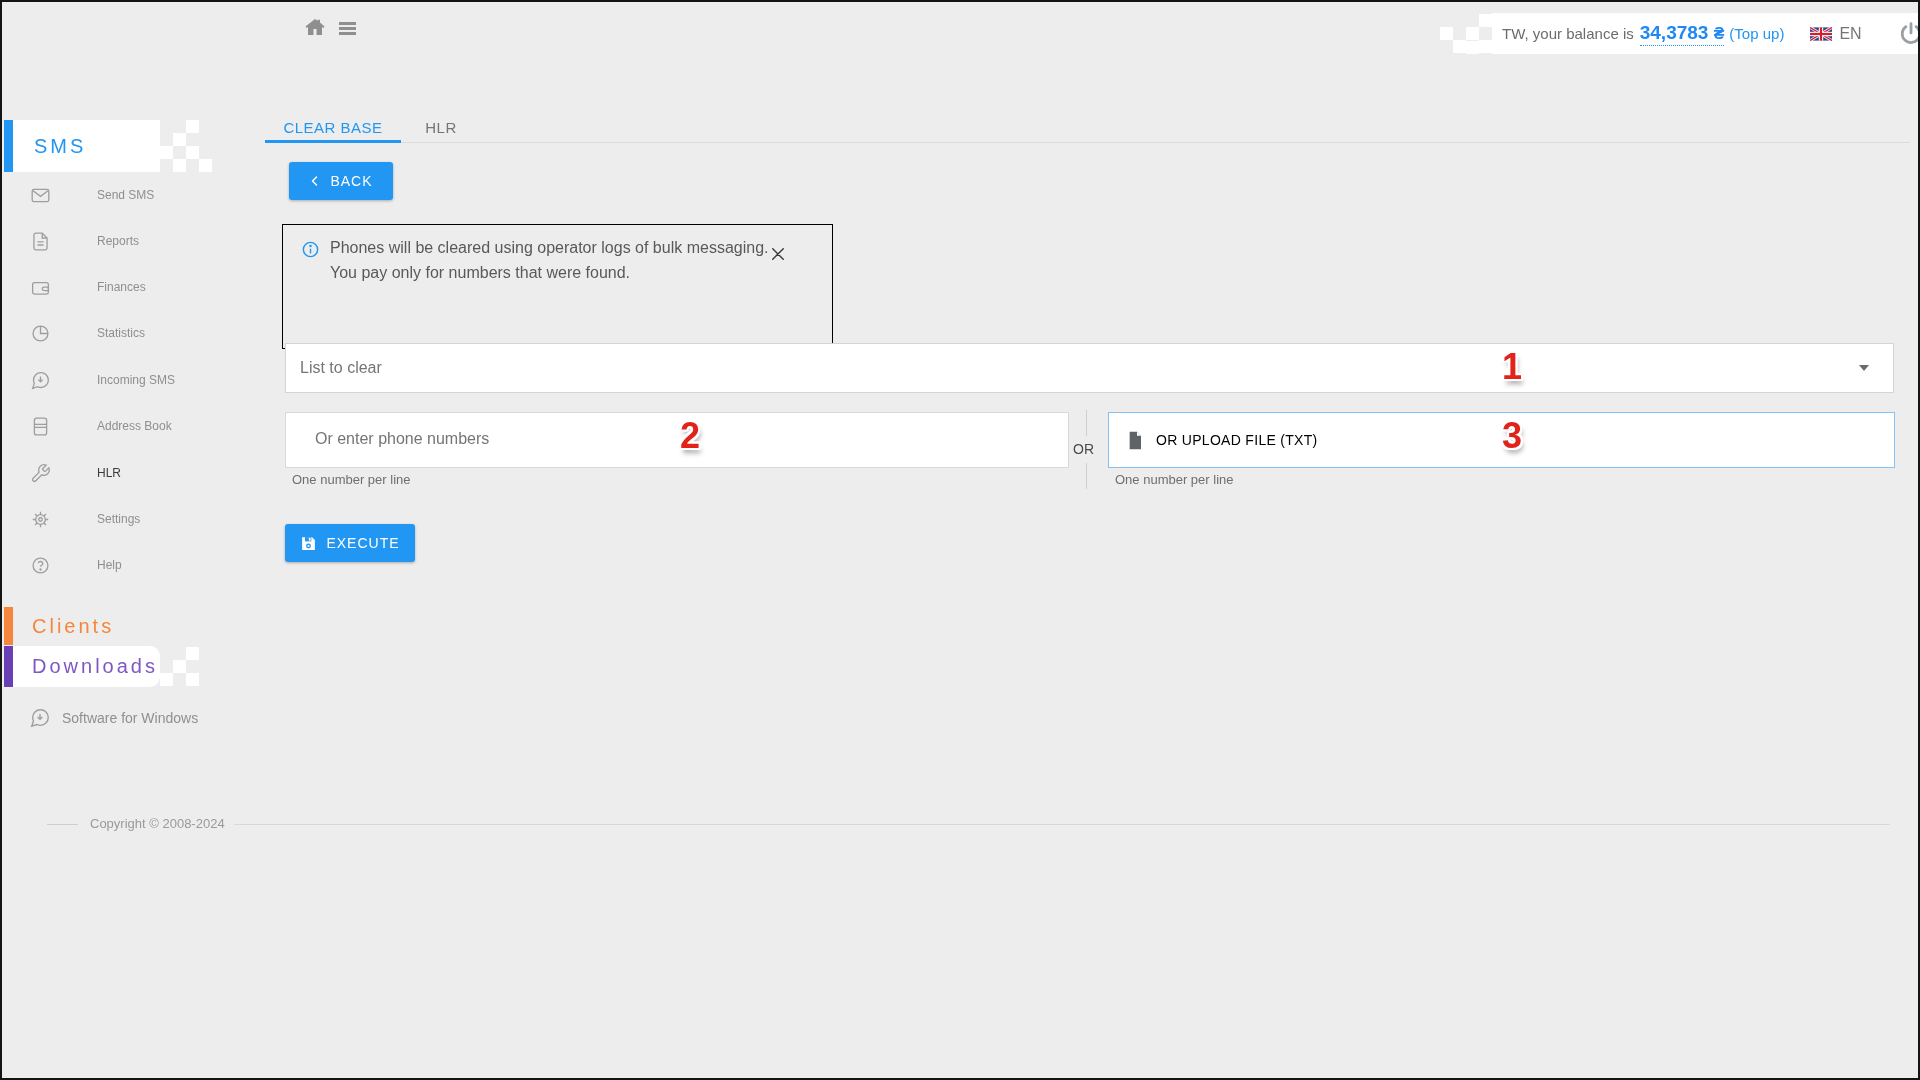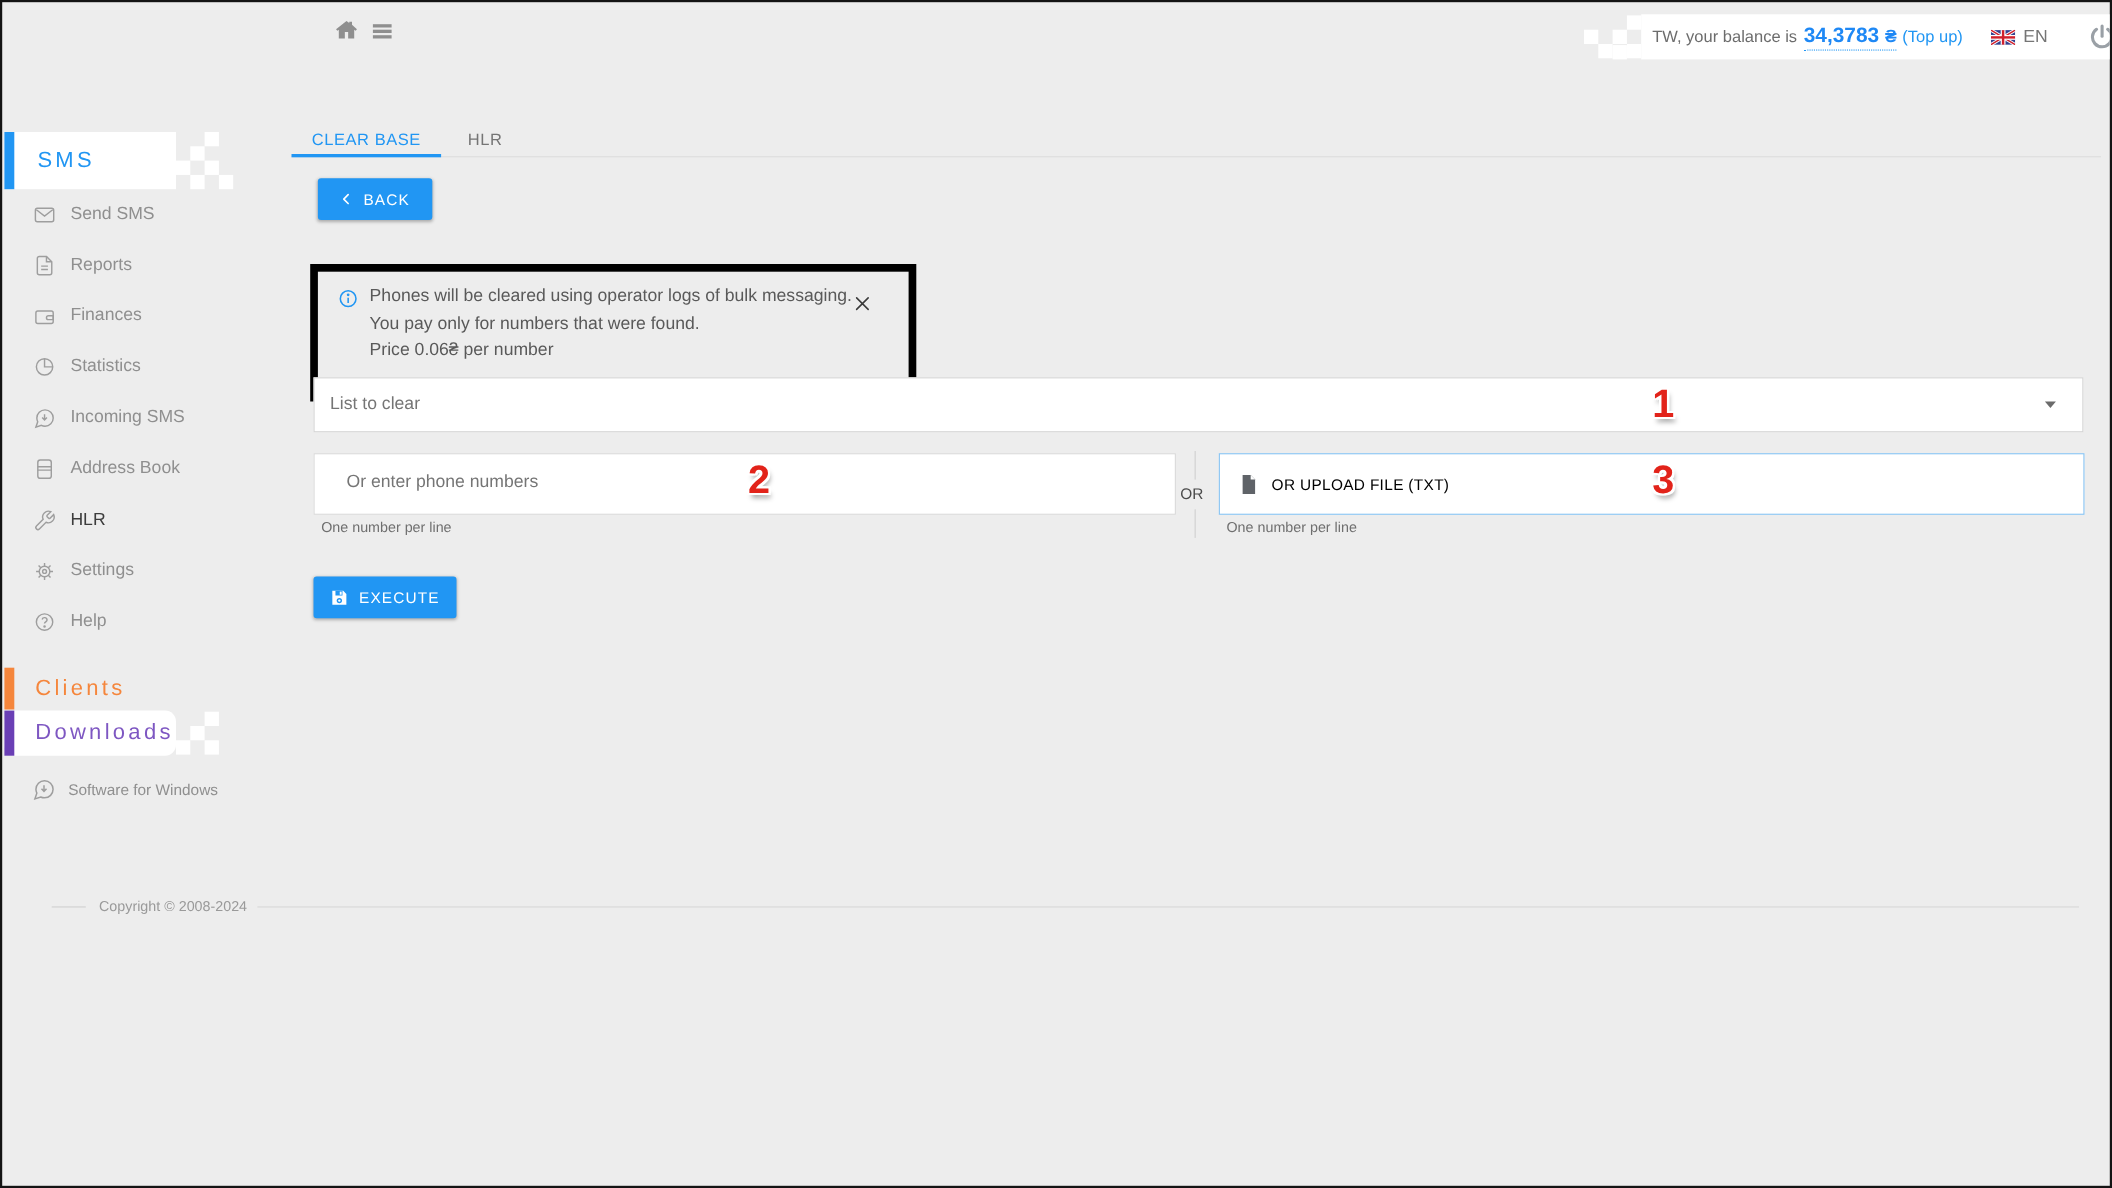--- a/index.html
+++ b/index.html
@@ -45,21 +45,21 @@
     box-shadow:0 0 0 #fff, 13px 13px 0 #fff, 26px 0 0 #fff, 26px 26px 0 #fff, 0 26px 0 #fff; }
 
   
   #sms-header { left:2px; top:118px; width:156px; height:52px; background:#fff; }
   #sms-header .bar { position:absolute; left:0; top:0; width:9px; height:52px; background:#2196f3; }
   #sms-header .lbl { position:absolute; left:30px; top:0; line-height:52px;
     font-size:20px; letter-spacing:3px; color:#2196f3; }
 
   .nav-item { left:0; width:240px; height:46px; display:flex; align-items:center;
     padding-left:28px; gap:13px; cursor:pointer; }
-  .nav-item .txt { font-size:16px; color:#8f8f8f; }
+  .nav-item .txt { font-size:12px; color:#8f8f8f;margin-left:33px; }
   .nav-item.active .txt { color:#3c3c3c; }
   .nav-item svg { flex:0 0 auto; }
 
   #clients-header { left:2px; top:605px; width:238px; height:38px; }
   #clients-header .bar { position:absolute; left:0; top:0; width:9px; height:38px; background:#f5863c; }
   #clients-header .lbl { position:absolute; left:28px; top:0; line-height:38px;
     font-size:20px; letter-spacing:3px; color:#f5863c; cursor:pointer; }
 
   #downloads-header { left:2px; top:644px; width:156px; height:41px; background:#fff;border-radius:10px; }
   #downloads-header .bar { position:absolute; left:0; top:0; width:9px; height:41px; background:#6a3fb5; }
@@ -84,21 +84,21 @@
 
   
   .blue-btn { background:#2196f3; color:#fff; border:none; border-radius:3px;
     display:flex; align-items:center; justify-content:center; gap:9px;
     font-size:14px; letter-spacing:1px; cursor:pointer;
     box-shadow:0 1px 3px rgba(0,0,0,0.28); font-family:inherit; }
   #back-button { left:287px; top:160px; width:104px; height:38px; }
   #execute-button { left:283px; top:522px; width:130px; height:38px; }
 
   
-  #info-box { left:280px; top:222px; width:551px; height:125px; border:7px solid #000000;margin-top:16px; }
+  #info-box { left:280px; top:222px; width:551px; height:125px; border:1px solid #000000; }
   #info-icon { position:absolute; left:18px; top:15px; }
   #info-text { position:absolute; left:47px; top:11px; font-size:16px; line-height:24.5px; color:#595959; }
   #info-close { position:absolute; left:486px; top:20px; width:20px; height:20px; cursor:pointer; }
 
   
   #list-select { left:283px; top:341px; width:1609px; height:50px; background:#fff;
     border:1px solid #d4d4d4; display:flex; align-items:center; padding:0 24px 0 14px;
     font-size:16px; color:#757575; cursor:pointer; }
   #list-select .caret { margin-left:auto; width:0; height:0;
     border-left:5px solid transparent; border-right:5px solid transparent;
@@ -283,21 +283,20 @@
     <span id="info-icon">
       <svg width="19" height="19" viewBox="0 0 24 24" fill="none" stroke="#2196f3" stroke-width="1.8">
         <circle cx="12" cy="12" r="9"></circle>
           <path d="M12 11v6"></path>
           <circle cx="12" cy="7.6" r="0.7" fill="#2196f3"></circle>
       </svg>
     </span>
     <div id="info-text">
       <div>Phones will be cleared using operator logs of bulk messaging.</div>
       <div>You pay only for numbers that were found.</div>
-      <div>Price 0.06₴ per number</div>
     </div>
     <span id="info-close">
       <svg width="18" height="18" viewBox="0 0 24 24" fill="none" stroke="#3a3a3a" stroke-width="1.9" stroke-linecap="round">
         <path d="M5 5l14 14M19 5 5 19"></path>
       </svg>
     </span>
   </div>
 
   <div class="abs" id="list-select">
     <span>List to clear</span>

